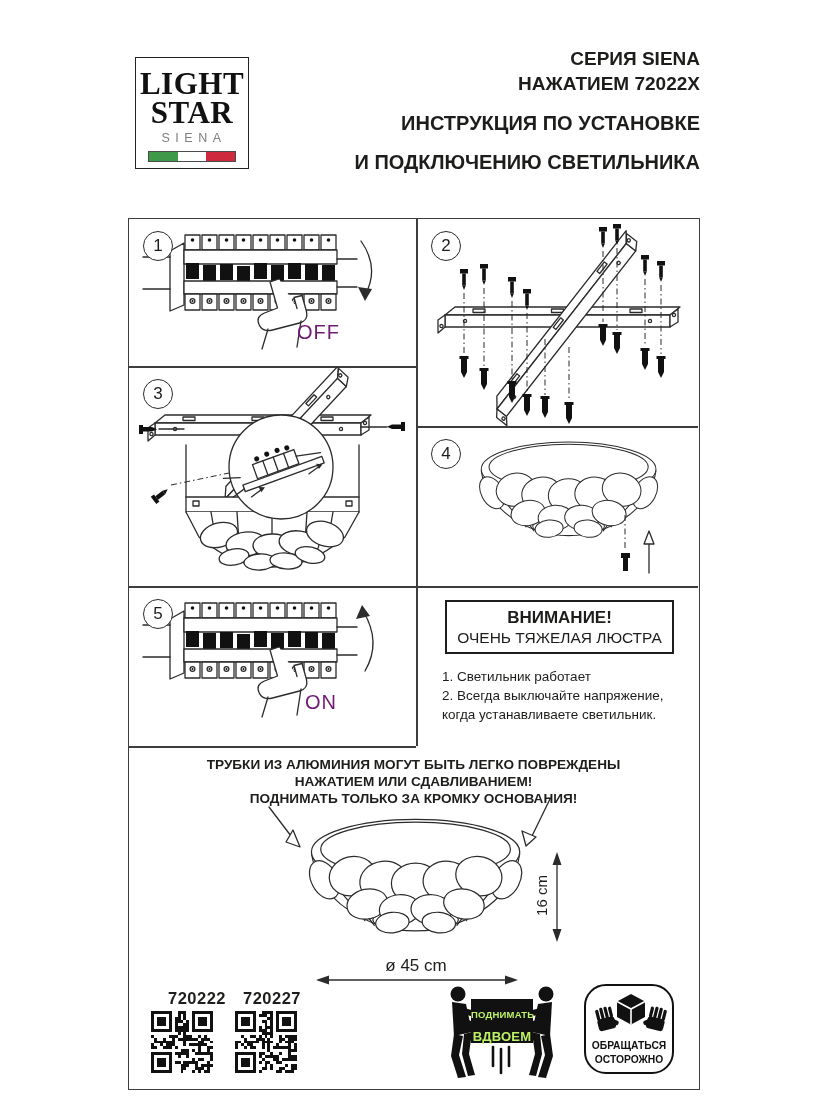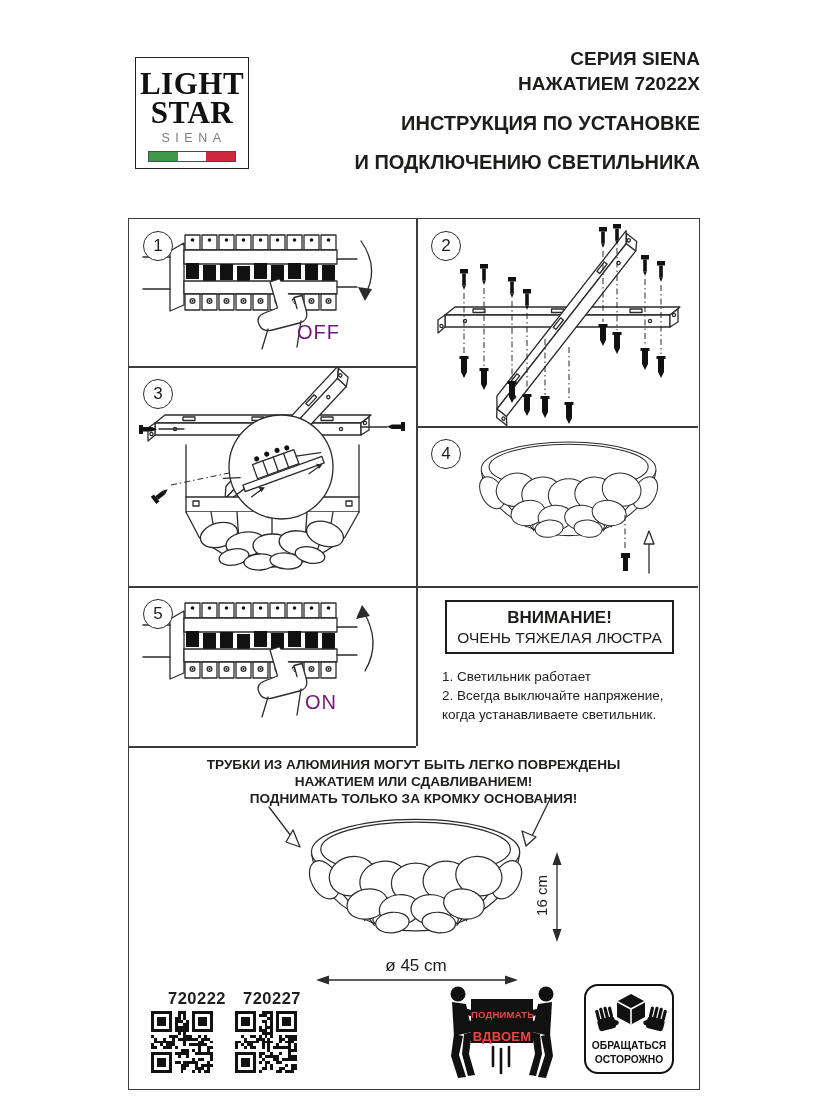--- a/index.html
+++ b/index.html
@@ -28,24 +28,24 @@
   .warn-title{font-size:17px;font-weight:bold;margin-top:6px;}
   .warn-sub{font-size:15.5px;margin-top:1px;}
   .notes{position:absolute;left:25px;top:80px;font-size:13.5px;line-height:19px;white-space:nowrap;}
   
   .bw{position:absolute;left:0;top:9px;width:100%;text-align:center;font-weight:bold;font-size:13.6px;line-height:17.5px;white-space:nowrap;}
   .dim-dia{position:absolute;left:227px;top:209px;width:120px;text-align:center;font-size:17px;}
   .dim-h{position:absolute;left:382px;top:140px;width:60px;text-align:center;font-size:15px;transform:rotate(-90deg);}
   .art-num{position:absolute;top:242px;width:76px;text-align:center;font-weight:bold;font-size:16.5px;letter-spacing:.5px;}
   .qr{position:absolute;top:264px;width:62px;height:62px;}
   .lift{position:absolute;left:310px;top:238px;width:126px;height:102px;}
-  .lift-box{position:absolute;left:32px;top:14px;width:62px;height:44px;background:#111;color:#ef4444;text-align:center;}
+  .lift-box{position:absolute;left:32px;top:14px;width:62px;height:44px;background:#111;color:#bef264;text-align:center;}
   .lift-box .a{font-size:9.5px;font-weight:bold;margin-top:10px;letter-spacing:.2px;}
   .lift-box .b{font-size:13px;font-weight:bold;margin-top:9px;letter-spacing:.2px;}
-  .care{position:absolute;left:455px;top:237px;width:90px;height:90px;border:2.6px solid #111;border-radius:14px;box-sizing:border-box;}
+  .care{position:absolute;left:455px;top:237px;width:90px;height:90px;border:2.6px solid #111;border-radius:22px;box-sizing:border-box;}
   .care .t{position:absolute;width:100%;text-align:center;font-weight:bold;font-size:10.3px;color:#111;}
   .care .t1{top:54px;} .care .t2{top:68px;}
   svg{display:block;}
 </style>
 </head>
 <body>
 
 <div class="abs logo-box">
   <div class="logo-word first">LIGHT</div>
   <div class="logo-word">STAR</div>

